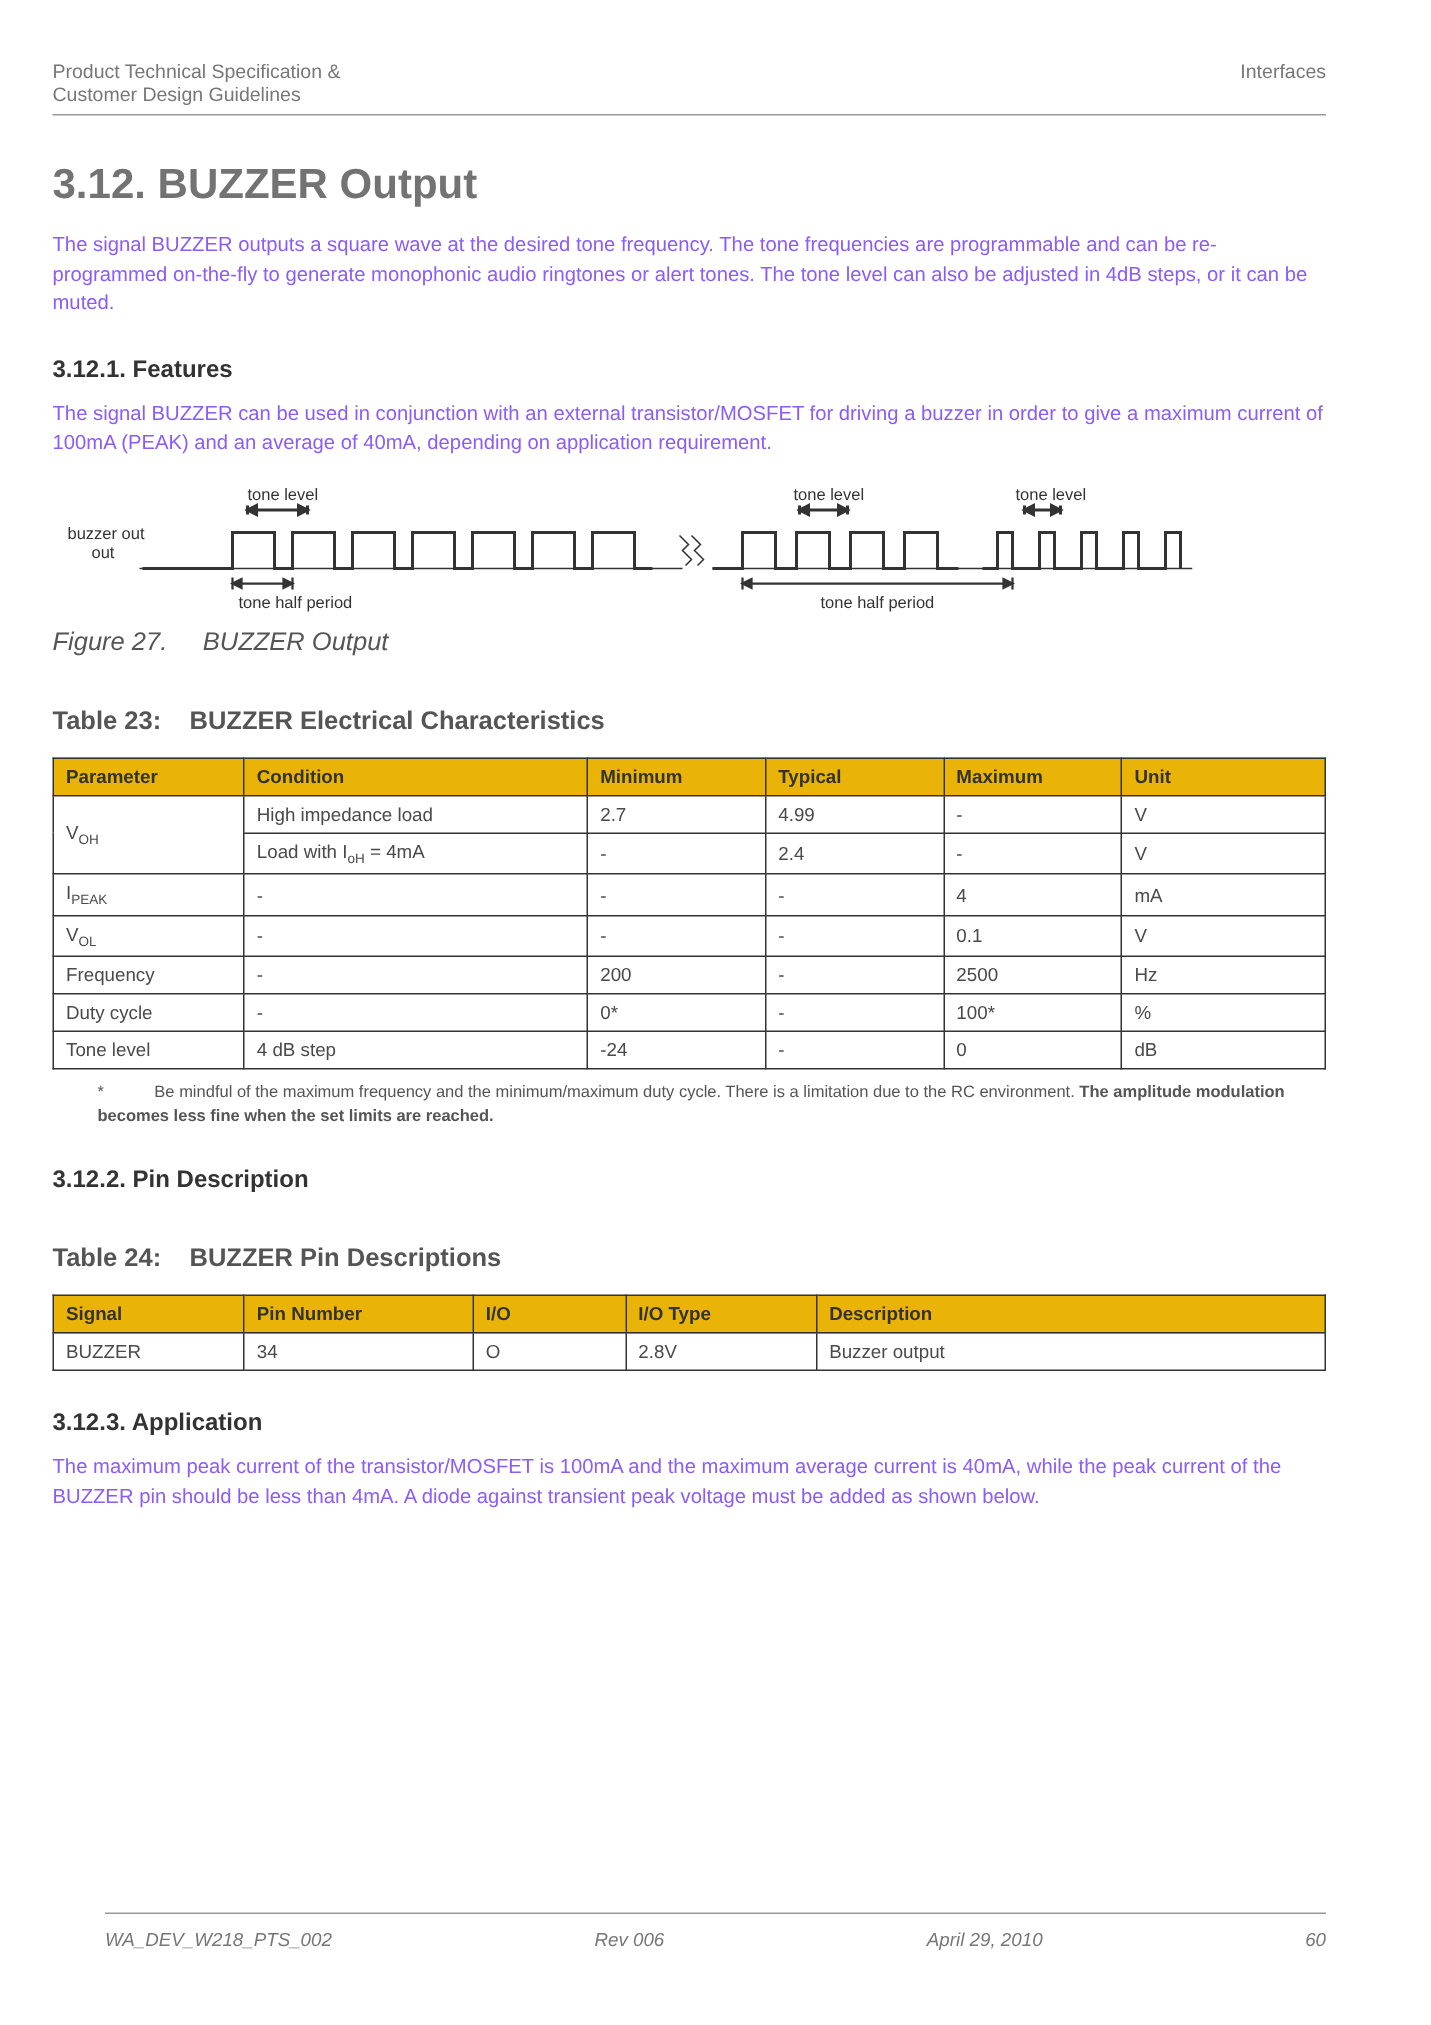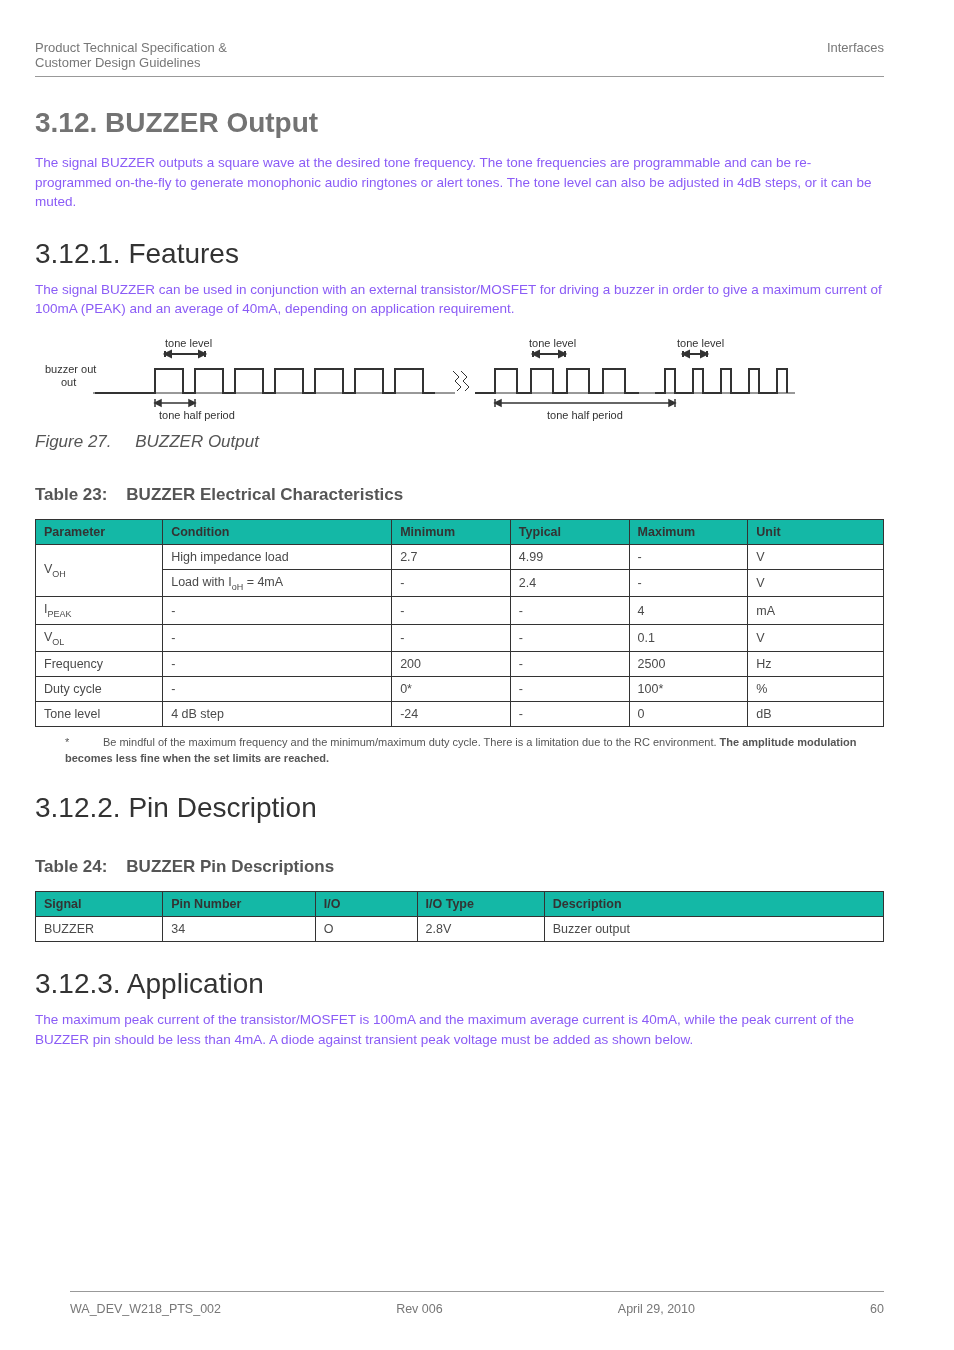--- a/index.html
+++ b/index.html
@@ -30,22 +30,22 @@
   }
   h1.section-title {
     font-family: Arial, Helvetica, sans-serif;
     font-size: 28px;
     font-weight: bold;
     color: #737373;
     margin: 30px 0 14px 0;
   }
   h2.sub-title {
     font-family: Arial, Helvetica, sans-serif;
-    font-size: 28px;
-    font-weight: normal;
+    font-size: 16px;
+    font-weight: bold;
     color: #333;
     margin: 26px 0 10px 0;
   }
   p.body {
     font-size: 13.5px;
     line-height: 1.45;
     color: #8b5cf6;
     margin: 10px 0;
   }
   .fig-wrap {
@@ -73,21 +73,21 @@
     margin-top: 4px;
   }
   table.data th, table.data td {
     border: 1px solid #333;
     padding: 5px 8px;
     text-align: left;
     vertical-align: middle;
     color: #4a4a4a;
   }
   table.data th {
-    background: #14b8a6;
+    background: #eab308;
     font-weight: bold;
     color: #333;
   }
   .note {
     font-size: 11px;
     color: #555;
     margin: 8px 0 0 30px;
     line-height: 1.4;
   }
   .note .bold {
@@ -106,21 +106,22 @@
     display: flex;
     justify-content: space-between;
     font-size: 12.5px;
     color: #777;
     padding-top: 10px;
   }
   .footer-block {
     position: absolute;
     left: 70px;
     right: 70px;
-    bottom: 34px;
+    bottom: 50px;
+    font-style: italic;
   }
 </style>
 </head>
 <body>
 
 <div class="page">
 
   <div class="header-row">
     <div>
       <div>Product Technical Specification &amp;</div>

